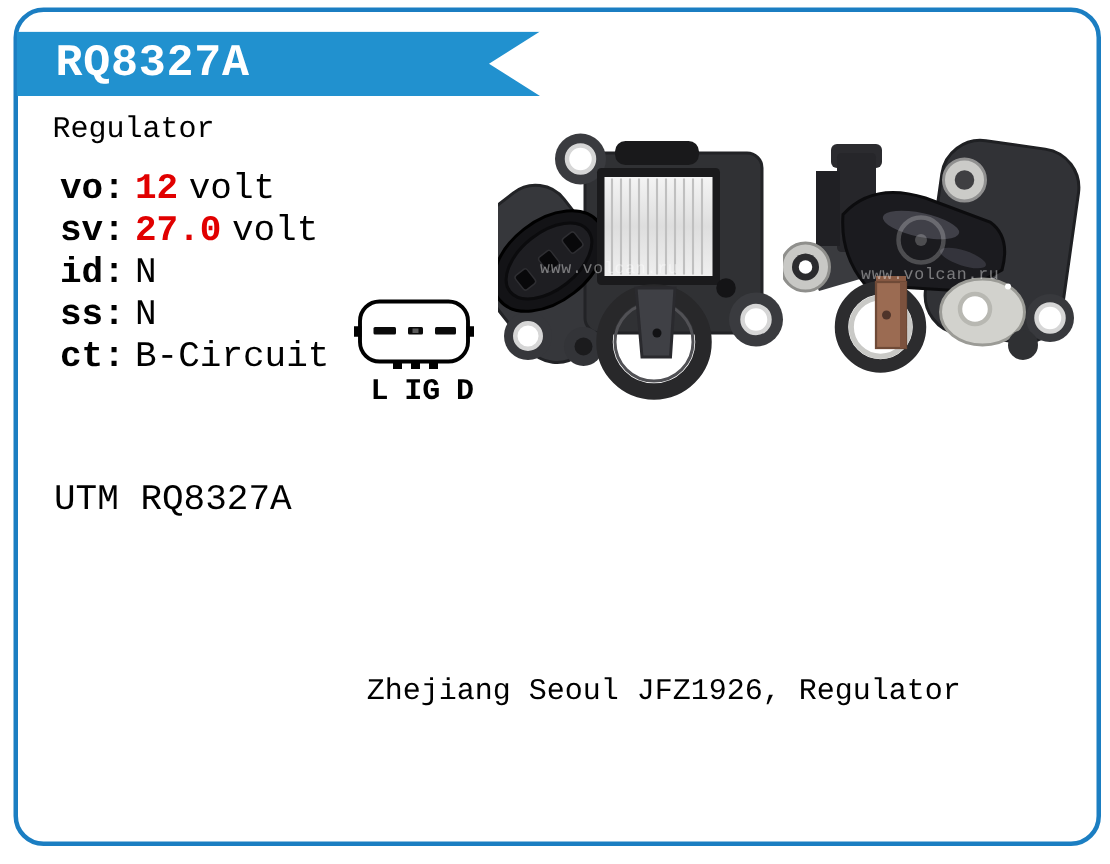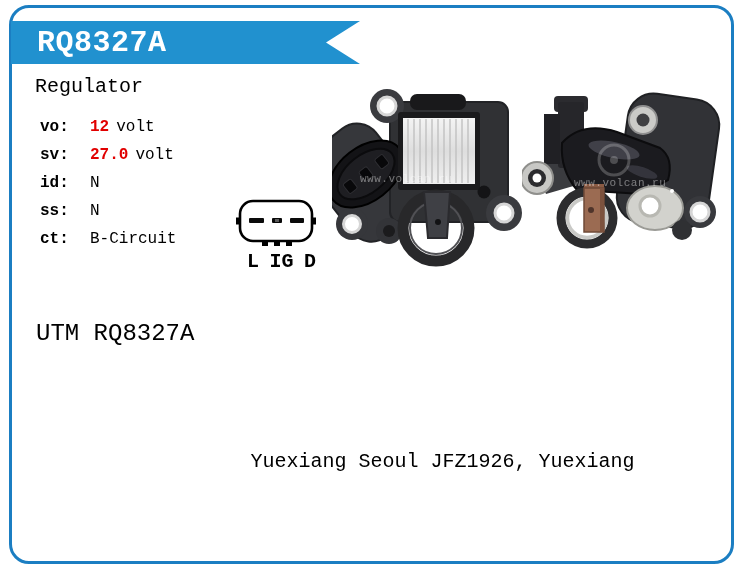--- a/index.html
+++ b/index.html
@@ -9,21 +9,21 @@
   .frame{position:absolute;left:9px;top:5px;width:719px;height:553px;
          border:3px solid var(--border,#1b7ec2);border-radius:20px;background:#fff;}
   
   .banner{position:absolute;left:11px;top:21px;width:349px;height:43px;
           background:var(--banner,#2191cf);
           clip-path:polygon(0 0,100% 0,calc(100% - 34px) 50%,100% 100%,0 100%);
           display:flex;align-items:center;}
   .banner .part{color:#fff;font-size:30px;font-weight:bold;padding-left:26px;letter-spacing:.5px;}
   .subtitle{position:absolute;left:35px;top:75px;font-size:20px;}
   
-  .specs{position:absolute;left:40px;top:113px;font-size:16px;}
+  .specs{position:absolute;left:40px;top:113px;font-size:24px;}
   .spec-row{display:grid;grid-template-columns:50px auto;height:28px;line-height:28px;}
   .spec-row .lbl{font-weight:bold;}
   .spec-row .val{font-weight:normal;}
   .spec-row .val.hl{color:var(--highlight-value,#e10000);font-weight:bold;}
   .spec-row .unit{margin-left:7px;}
   .utm{position:absolute;left:36px;top:320px;font-size:24px;}
   
   .plug{position:absolute;left:236px;top:198px;}
   .pin-labels{position:absolute;left:238px;top:250px;width:86px;display:flex;
               justify-content:space-between;padding:0 8px 0 9px;box-sizing:border-box;
@@ -180,14 +180,14 @@
     <rect x="62" y="96" width="20" height="10" fill="#8a5b44"></rect>
     <rect x="62" y="100" width="20" height="44" fill="#9b6b52" stroke="#6f4a37" stroke-width="1.5"></rect>
     <rect x="78" y="100" width="4" height="44" fill="#7c523e"></rect>
     <circle cx="69" cy="122" r="3" fill="#4f342a"></circle>
 
     <circle cx="92" cy="72" r="15" fill="none" stroke="rgba(255,255,255,0.22)" stroke-width="3"></circle>
     <circle cx="92" cy="72" r="4" fill="rgba(255,255,255,0.22)"></circle>
     <text class="wm" x="52" y="98">www.volcan.ru</text>
   </svg>
 
-  <div class="caption">Yuexiang Seoul JFZ1926, Yuexiang</div>
+  <div class="caption">Zhejiang Seoul JFZ1926, Regulator</div>
 </div>
 
 </body></html>

